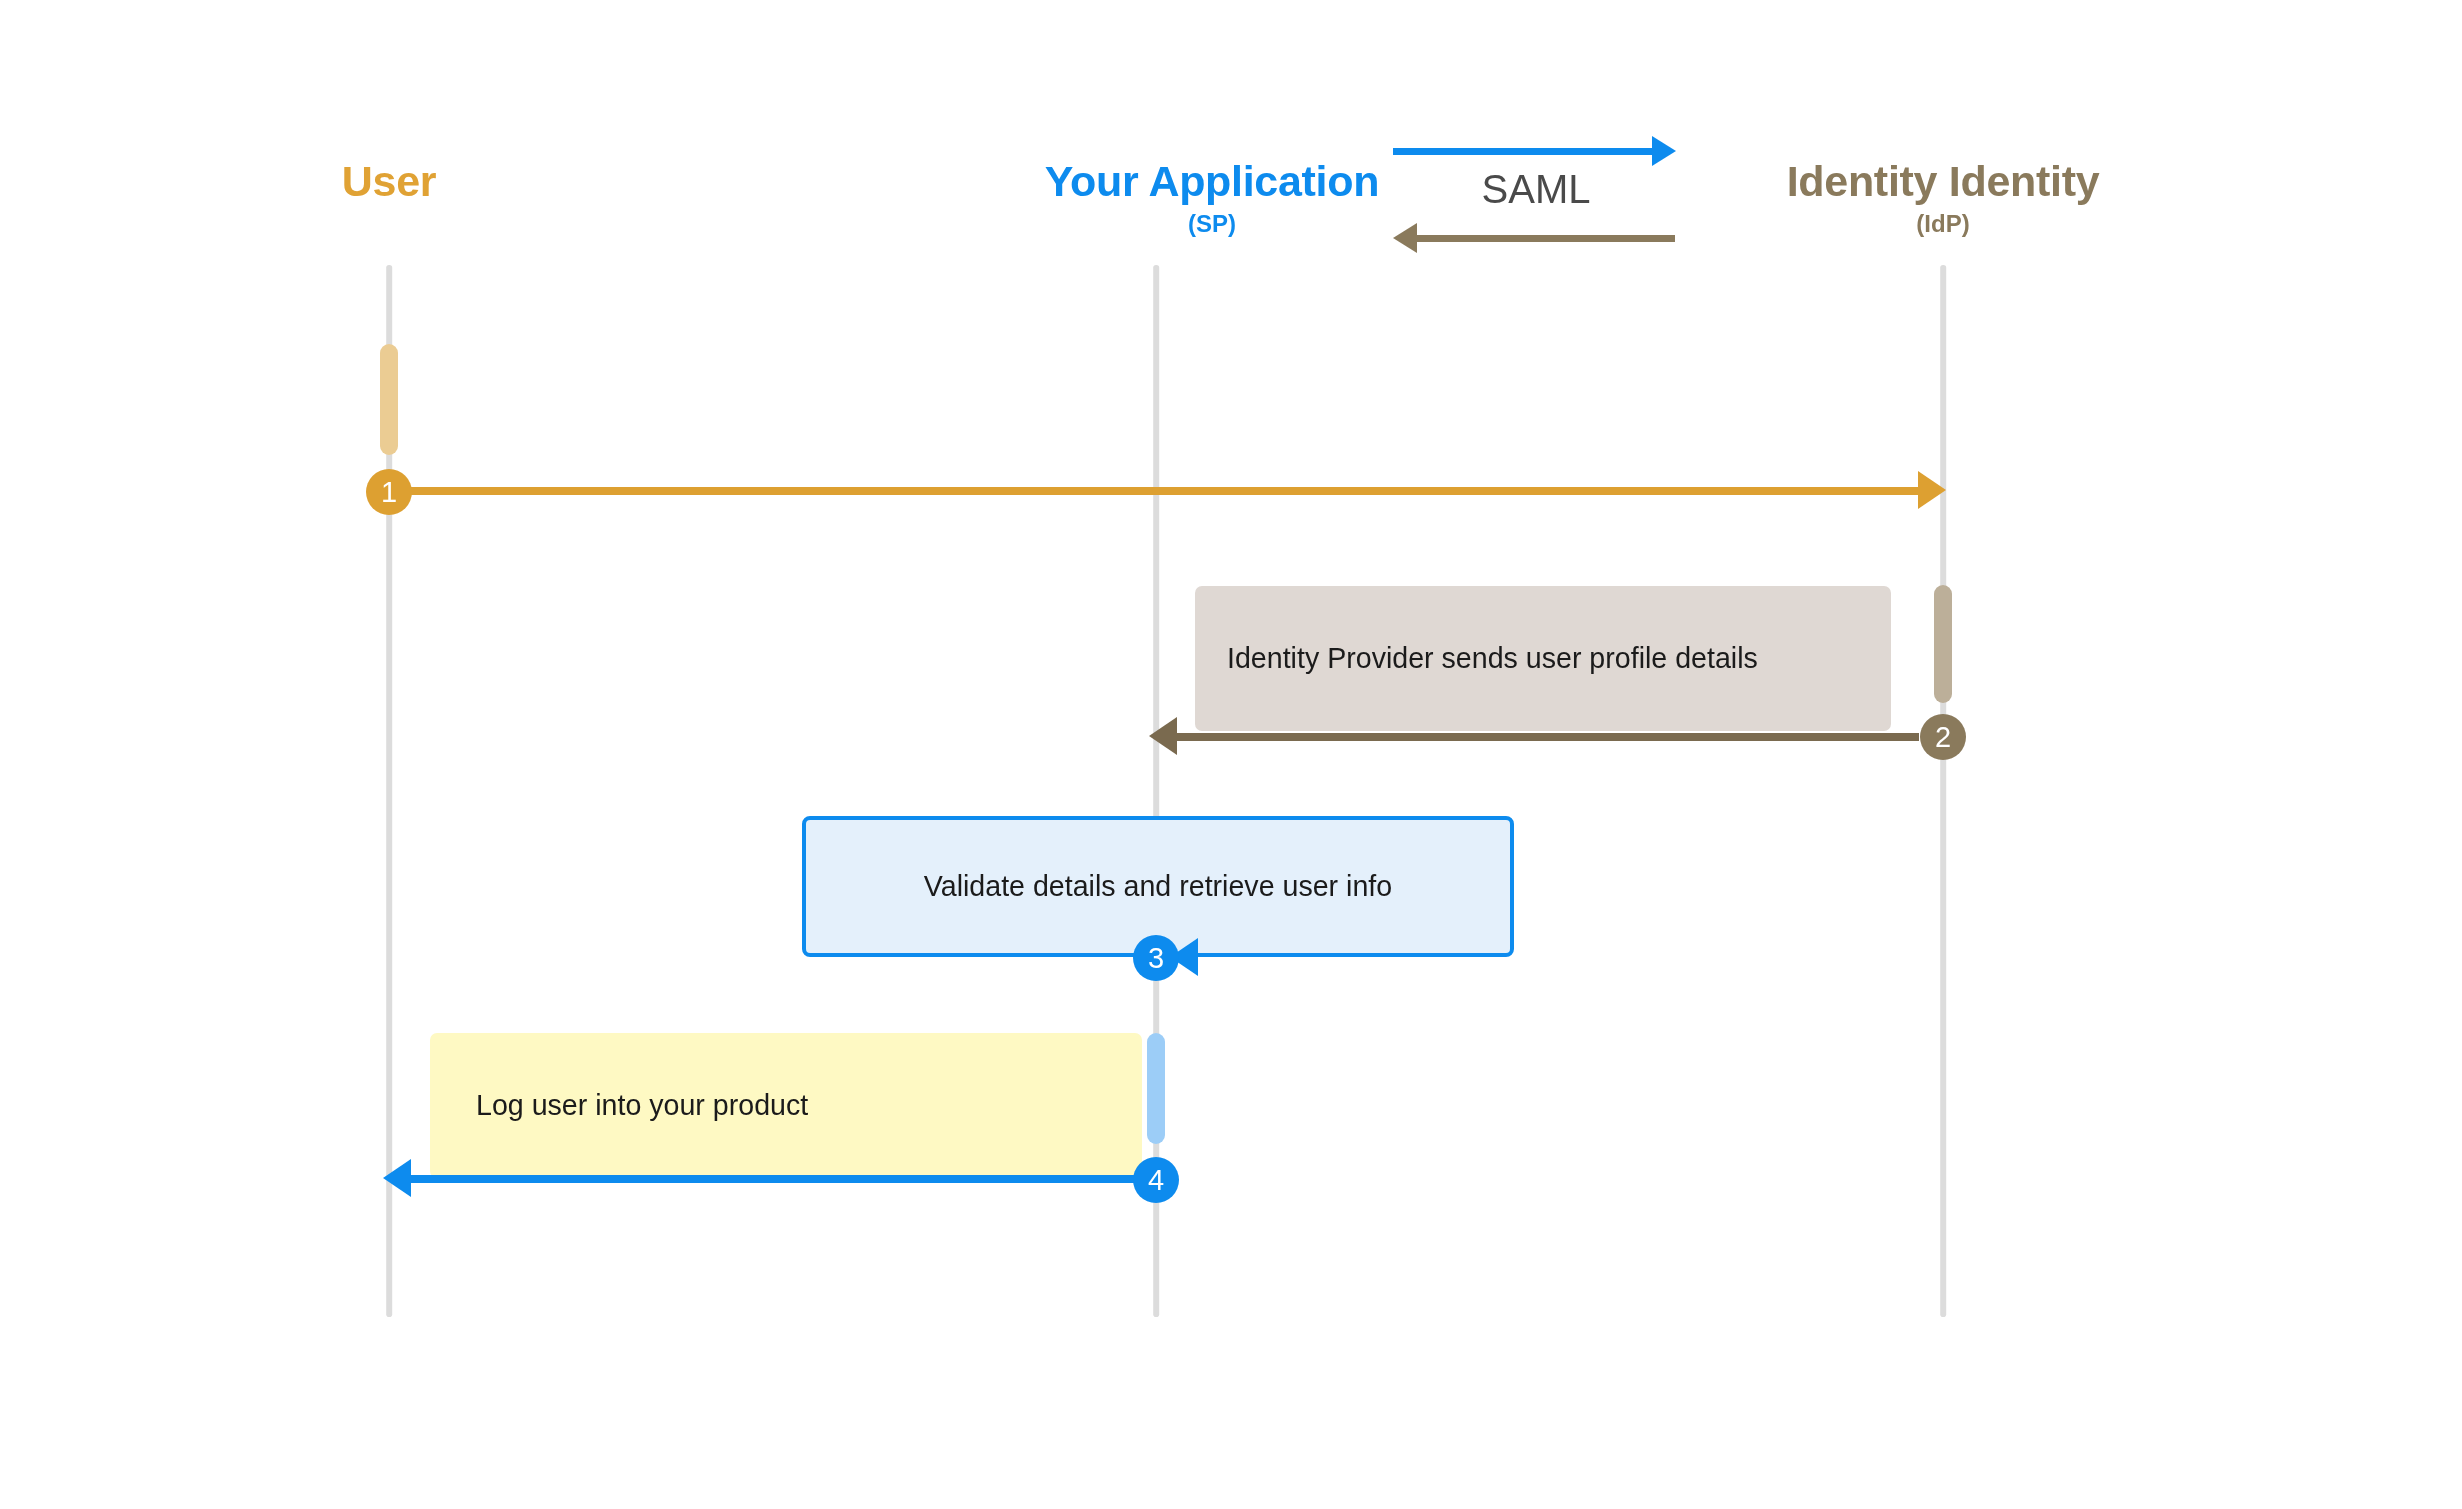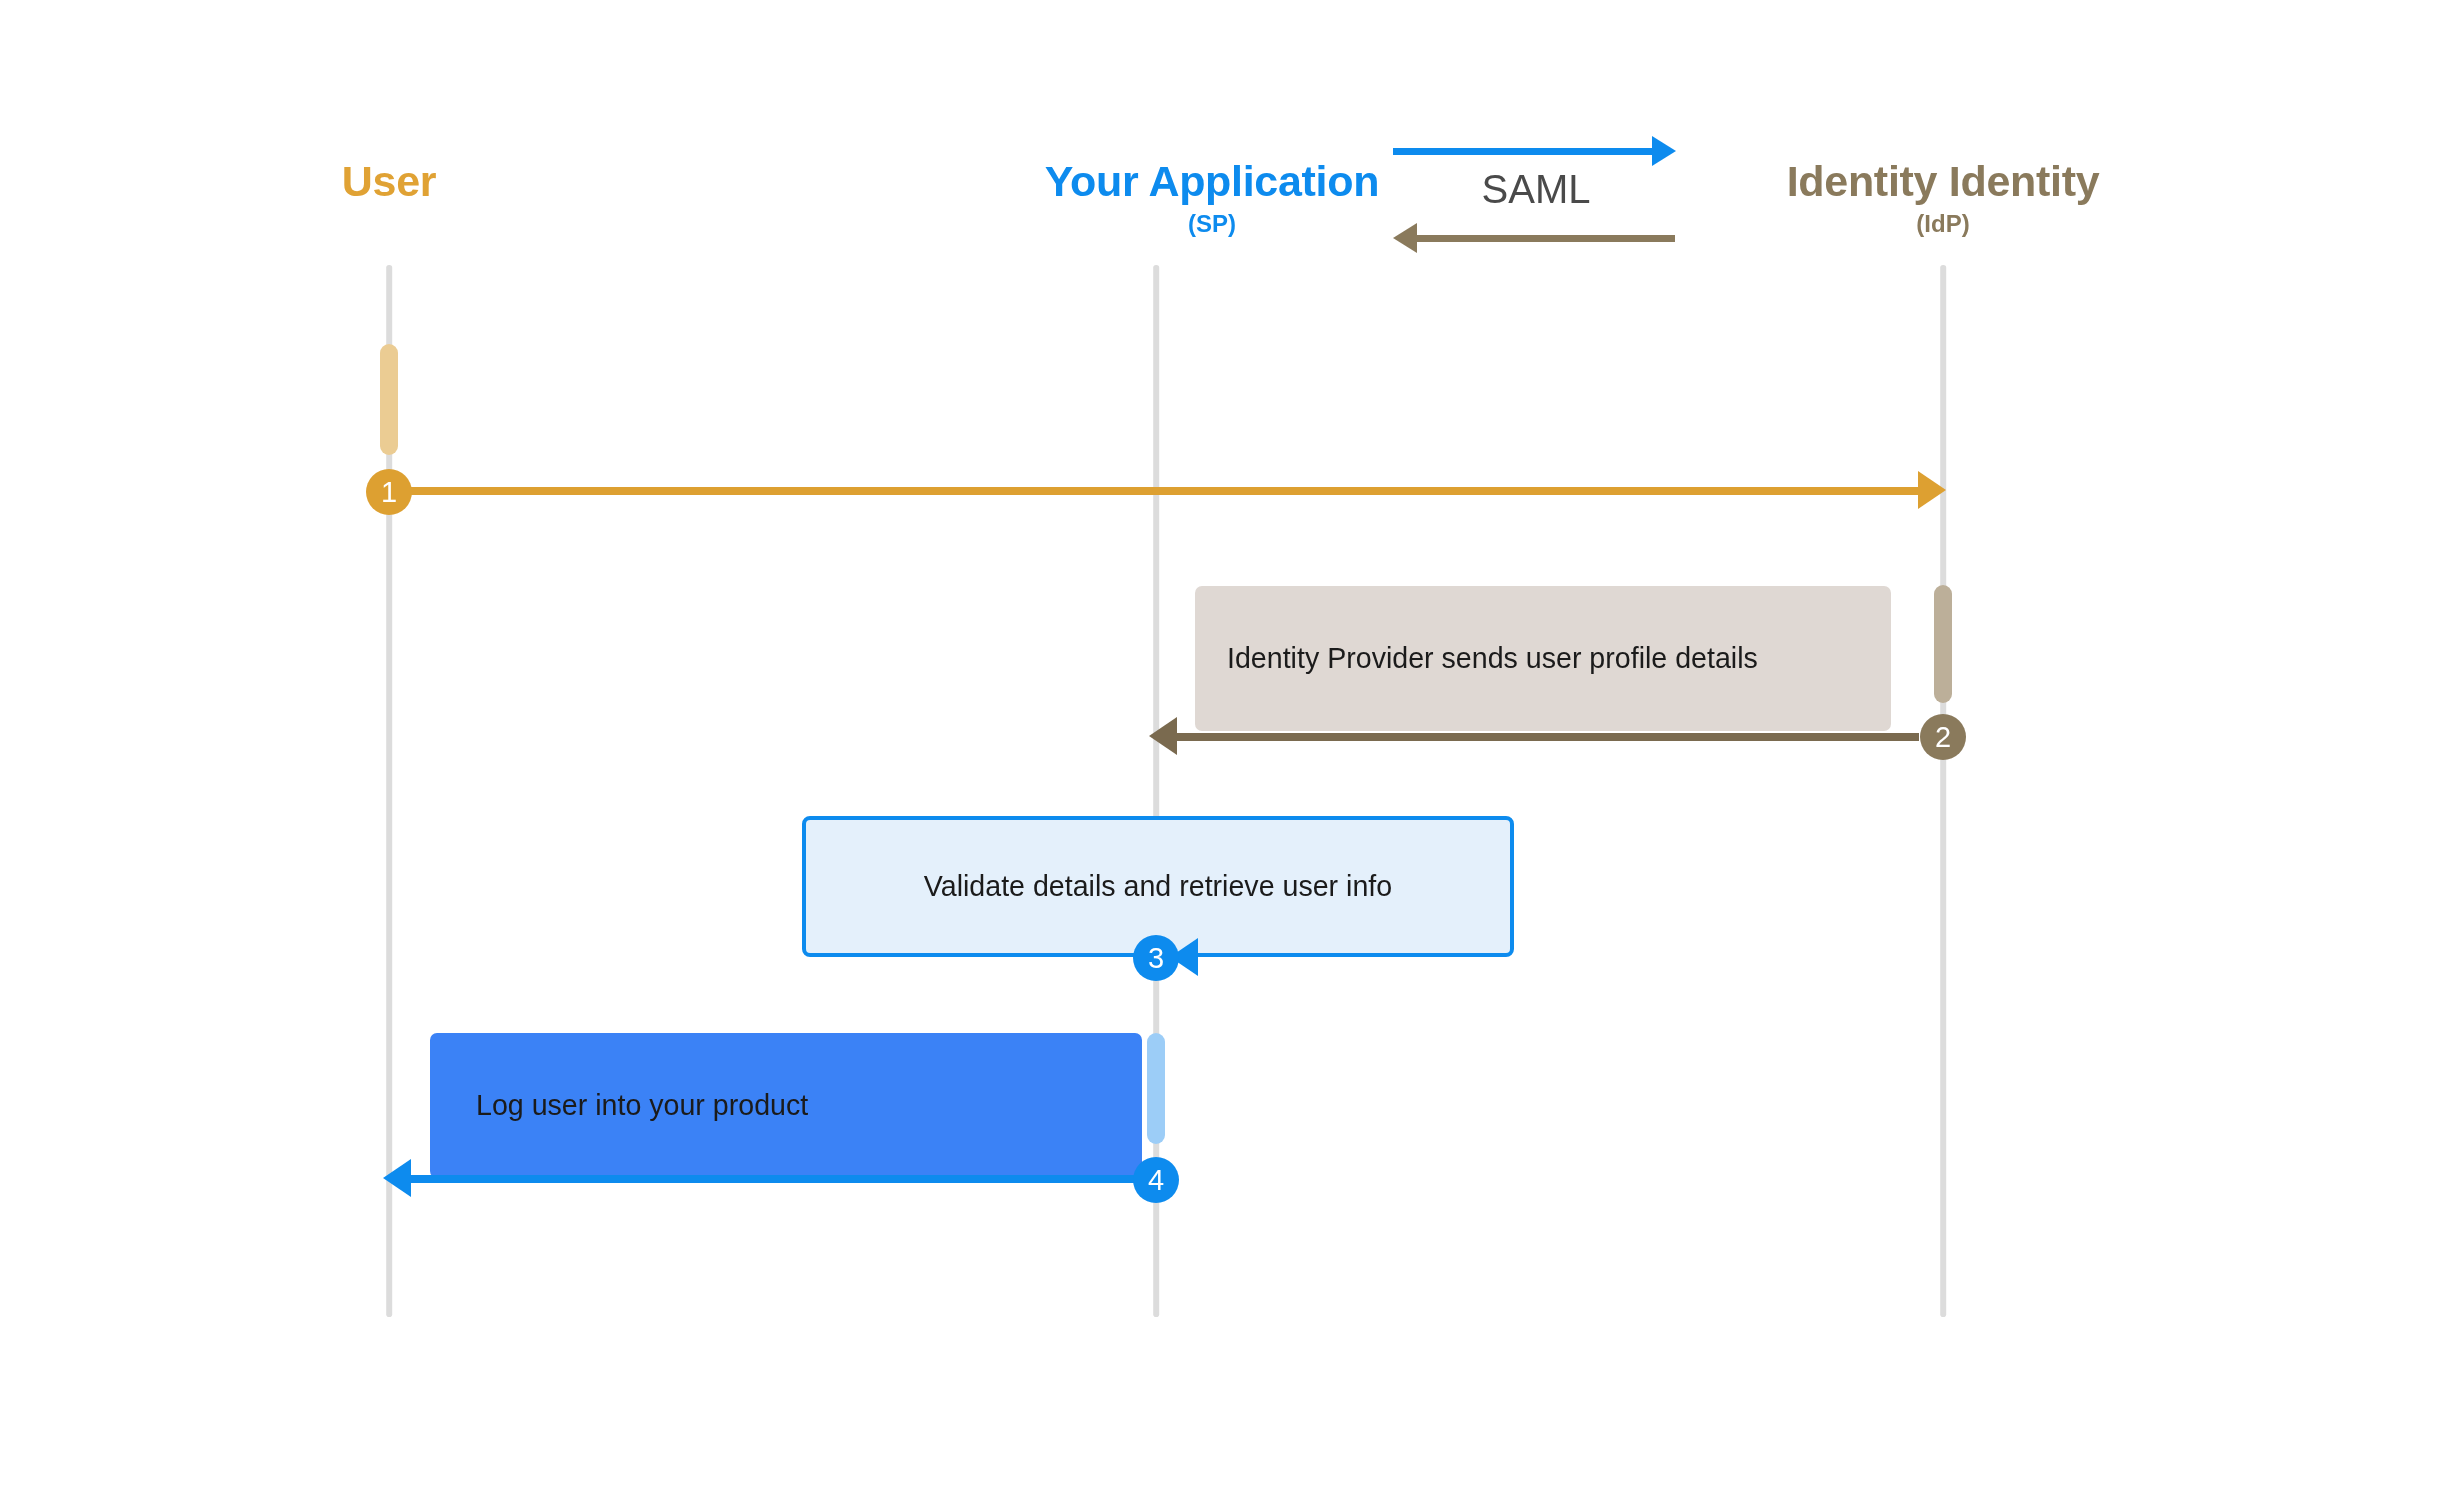--- a/index.html
+++ b/index.html
@@ -88,21 +88,21 @@
     text-align: left;
   }
   .note-3 {
     background: #E4F0FB;
     border: 4.2px solid #0D8BEE;
     border-radius: 8px;
     justify-content: center;
     text-align: center;
   }
   .note-4 {
-    background: #3b82f6;
+    background: #fef9c3;
     border-radius: 7px;
     padding: 0 46px;
     justify-content: flex-start;
     text-align: left;
   }
 
   
   .arrow-line {
     position: absolute;
     height: 7.7px;

